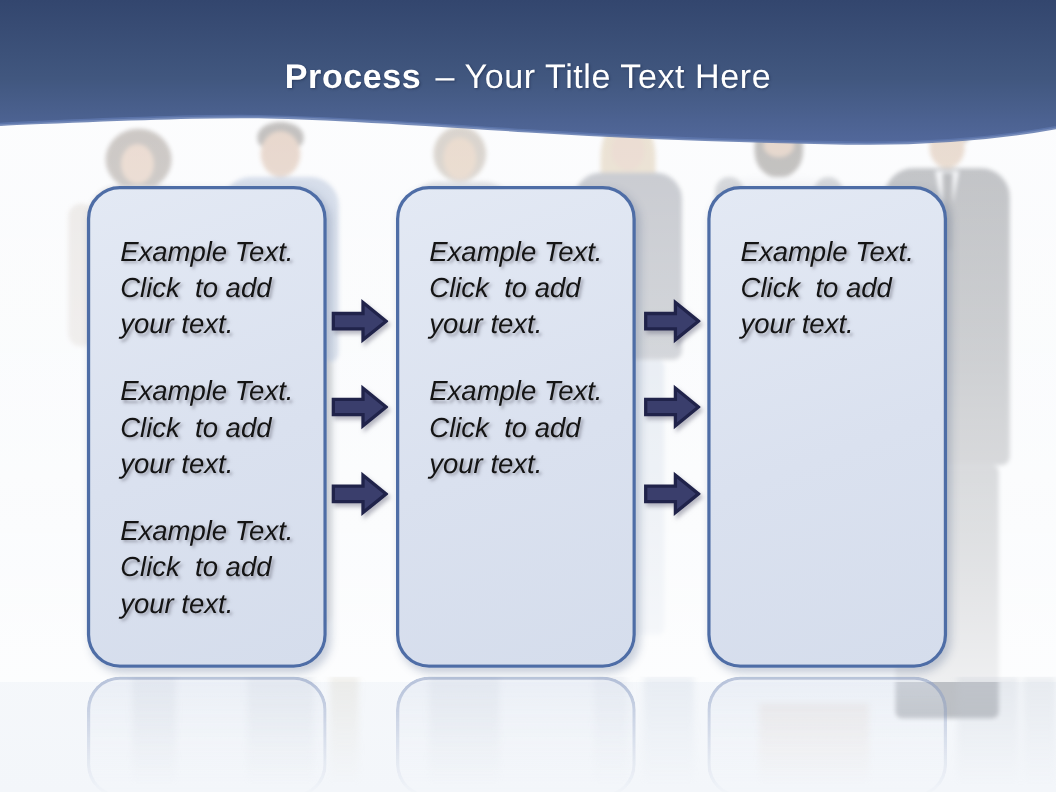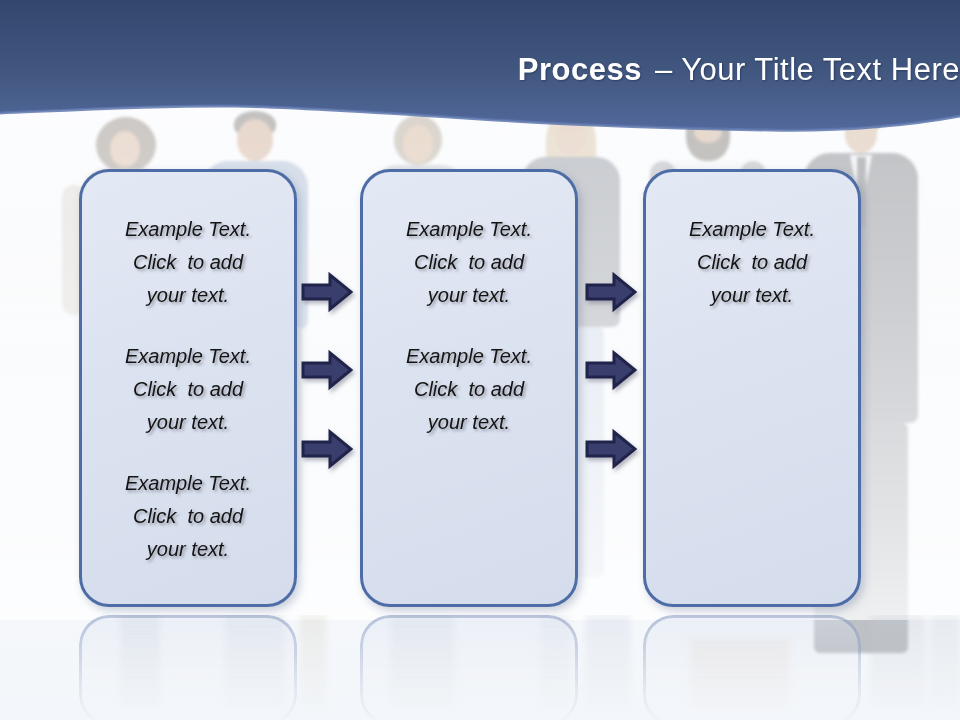--- a/index.html
+++ b/index.html
@@ -16,40 +16,40 @@
     position:absolute;left:0;top:105px;width:960px;height:515px;z-index:2;pointer-events:none;
     background:linear-gradient(to bottom,rgba(255,255,255,0) 0%,rgba(255,255,255,.22) 38%,rgba(255,255,255,.55) 80%,rgba(255,255,255,.75) 100%);
   }
   .photo-reflect{position:absolute;left:0;top:615px;width:960px;height:105px;z-index:2;opacity:.5;filter:blur(3px);
     -webkit-mask-image:linear-gradient(to bottom,rgba(0,0,0,.65),transparent 95%);
     mask-image:linear-gradient(to bottom,rgba(0,0,0,.65),transparent 95%);}
 
   
   .header-band{position:absolute;left:0;top:0;width:960px;height:140px;z-index:3;}
   .slide-title{
-    position:absolute;left:0;top:52px;width:960px;z-index:4;text-align:right;
+    position:absolute;left:0;top:52px;width:960px;z-index:4;text-align:center;
     color:#ffffff;font-size:31px;line-height:36px;letter-spacing:.5px;
     text-shadow:1px 1px 2px rgba(20,30,60,.45);
   }
   .slide-title .t-bold{font-weight:bold;}
   .slide-title .t-rest{font-weight:normal;margin-left:13px;}
 
   
   .proc-box{
     position:absolute;top:169px;width:218px;height:438px;z-index:5;box-sizing:border-box;
     background:linear-gradient(160deg,#e3e9f4 0%,#dae1ef 55%,#d5ddec 100%);
     border:3px solid #4e6da6;border-radius:30px;
     box-shadow:3px 4px 8px rgba(70,90,130,.28);
     display:flex;flex-direction:column;align-items:center;
     padding-top:41px;gap:28px;
   }
   .box-1{left:79px;} .box-2{left:360px;} .box-3{left:643px;}
   .placeholder-text{
-    font-style:italic;font-size:20px;line-height:33px;color:#141414;
-    text-align:center;white-space:pre-wrap;
+    font-style:italic;font-size:25px;line-height:33px;color:#141414;
+    white-space:pre-wrap;
     text-shadow:2px 2px 3px rgba(95,95,110,.55);
   }
   .box-reflection{
     position:absolute;top:615px;width:218px;height:110px;z-index:2;box-sizing:border-box;
     border:3px solid rgba(110,132,178,.55);border-radius:30px;
     background:linear-gradient(to bottom,rgba(221,228,241,.55),rgba(240,244,250,.1));
     -webkit-mask-image:linear-gradient(to bottom,rgba(0,0,0,.8),rgba(0,0,0,.2) 70%,transparent 100%);
     mask-image:linear-gradient(to bottom,rgba(0,0,0,.8),rgba(0,0,0,.2) 70%,transparent 100%);
   }
 

